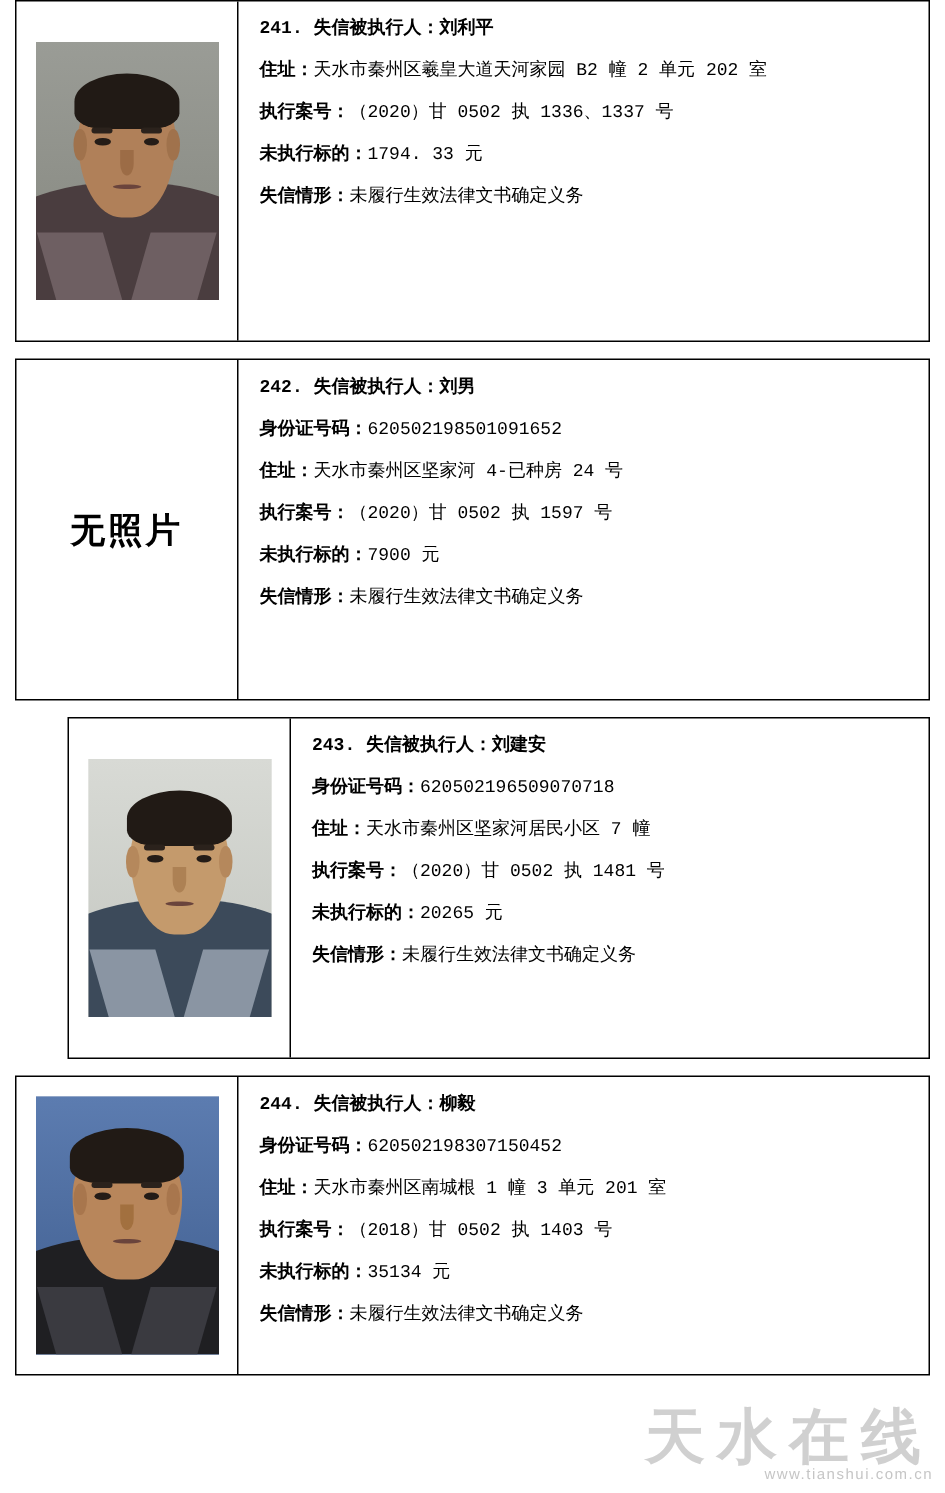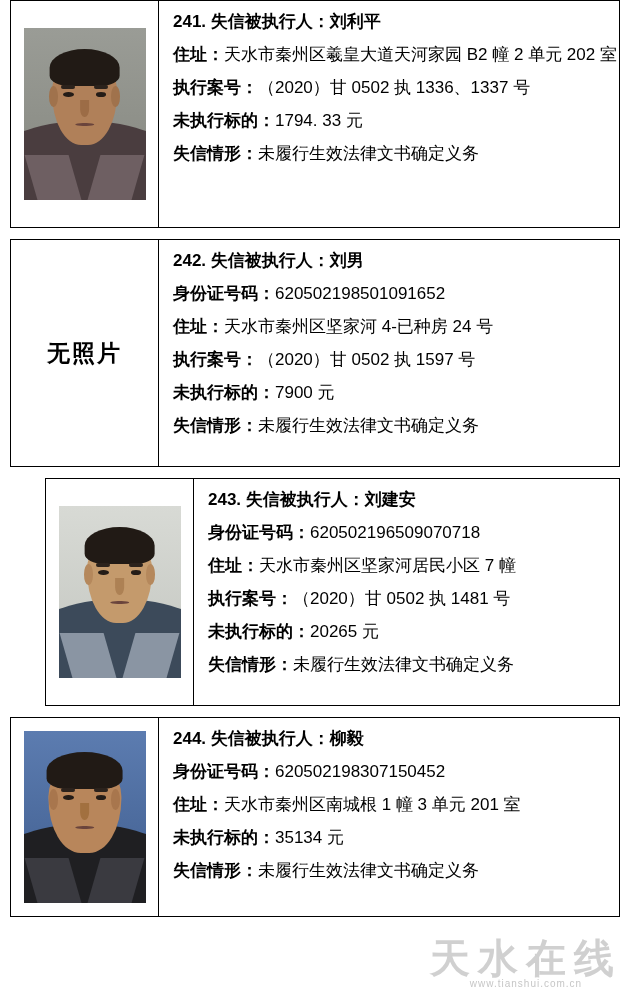--- a/index.html
+++ b/index.html
@@ -56,25 +56,25 @@
   }
   .info-cell {
     flex: 1 1 auto;
     box-sizing: border-box;
     padding: 12px 10px 10px 14px;
     display: flex;
     flex-direction: column;
     justify-content: flex-start;
   }
   .line {
-    font-size: 17px;
+    font-size: 12px;
     line-height: 1.0;
     margin-bottom: 16px;
     white-space: nowrap;
-    font-family: Liberation Sans, sans-serif;
+    font-family: Liberation Mono, monospace;
   }
   .line:last-child { margin-bottom: 0; }
   .label {
     font-weight: bold;
   }
   .value {
     font-weight: normal;
   }
   .idx {
     font-weight: bold;
@@ -133,21 +133,21 @@
     position:absolute; bottom:0; width:36%; height:26%;
   }
   .p-collar-l { left:6%; transform:skewX(16deg); }
   .p-collar-r { right:6%; transform:skewX(-16deg); }
 
   
   .watermark {
     position: absolute;
     right: 8px;
     bottom: 6px;
-    text-align: center;
+    text-align: right;
     pointer-events: none;
     user-select: none;
   }
   .wm-main {
     font-family: "DejaVu Sans", "Liberation Sans", sans-serif;
     font-size: 40px;
     font-weight: bold;
     color: rgba(150,150,150,0.45);
     letter-spacing: 8px;
     line-height: 1;
@@ -300,20 +300,23 @@
         <span class="idx">244.</span>
         <span class="label">失信被执行人：</span><span class="label">柳毅</span>
       </div>
       <div class="line">
         <span class="label">身份证号码：</span><span class="value">620502198307150452</span>
       </div>
       <div class="line">
         <span class="label">住址：</span><span class="value">天水市秦州区南城根 1 幢 3 单元 201 室</span>
       </div>
       <div class="line">
+        <span class="label">执行案号：</span><span class="value">（2018）甘 0502 执 1403 号</span>
+      </div>
+      <div class="line">
         <span class="label">未执行标的：</span><span class="value">35134 元</span>
       </div>
       <div class="line">
         <span class="label">失信情形：</span><span class="value">未履行生效法律文书确定义务</span>
       </div>
     </div>
   </div>
 
   <div class="watermark">
     <div class="wm-main">天水在线</div>

